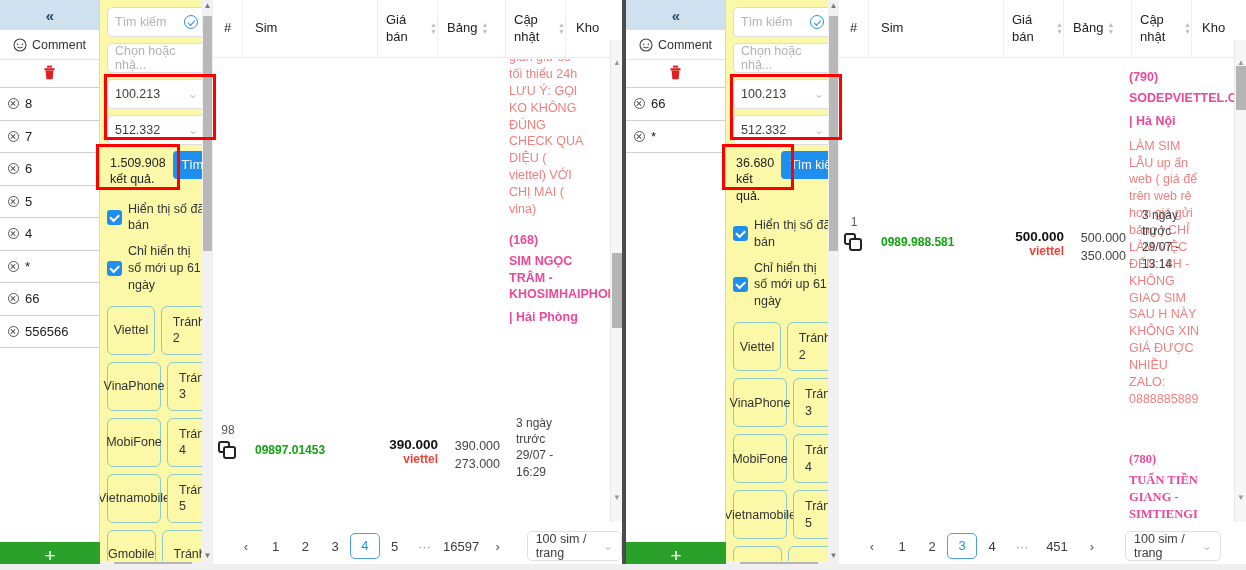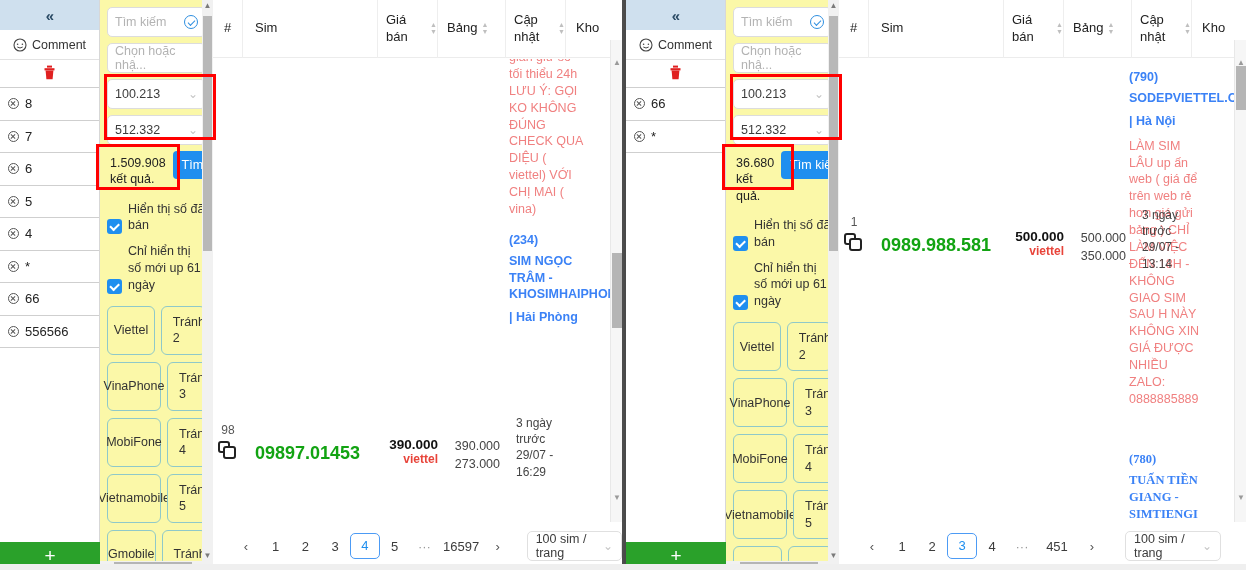--- a/index.html
+++ b/index.html
@@ -57,21 +57,21 @@
      border-left:1.4px solid #2f8fe0; border-bottom:1.4px solid #2f8fe0; transform:rotate(-45deg); }
 
   .redbox { position:absolute; border:3px solid #ff0000; pointer-events:none; }
 
   .result-row { display:flex; align-items:flex-start; gap:4px; margin-top:3px; }
   .result-count { background:#fbf8a8; font-size:12.5px; color:#222; line-height:1.3;
                   padding:4px 3px; }
   .btn-search { background:#1f8fef; color:#fff; border-radius:4px; font-size:12.5px;
                 padding:7px 9px; white-space:nowrap; }
 
-  .cb-row { display:flex; align-items:flex-end; gap:6px; margin-top:9px; }
+  .cb-row { display:flex; align-items:center; gap:6px; margin-top:9px; }
   .cb { width:15px; height:15px; border-radius:3px; background:#1f8fef; position:relative;
         flex:0 0 auto; }
   .cb::after { content:""; position:absolute; left:3.4px; top:4px; width:7px; height:3.6px;
         border-left:2px solid #fff; border-bottom:2px solid #fff; transform:rotate(-45deg); }
   .cb-label { font-size:12.5px; color:#333; line-height:1.35; }
 
   .net-grid { margin-top:12px; }
   .net-row { display:flex; gap:6px; margin-bottom:7px; }
   .net-box { background:#fbf8a8; border:1px solid #8fc9c9; border-radius:6px; height:49px;
              display:flex; align-items:center; justify-content:center; font-size:12.5px;
@@ -112,26 +112,26 @@
   .pg { width:30px; text-align:center; color:#3c3c3c; }
   .pg.arrow { color:#555; }
   .pg.active { border:1px solid #4c9bf5; border-radius:5px; color:#1f8fef; height:26px;
                line-height:24px; }
   .perpage { border:1px solid #e0e0e0; border-radius:5px; height:30px; display:flex;
              align-items:center; justify-content:space-between; padding:0 8px; font-size:12.5px;
              color:#3c3c3c; width:96px; }
 
   .bottombar { position:absolute; bottom:0; left:0; width:1246px; height:6px; background:#efefef; }
 
-  .sim { color:#12a312; font-weight:bold; font-size:18px; }
+  .sim { color:#12a312; font-weight:bold; font-size:12px; }
   .price-b { color:#111; font-weight:bold; font-size:13.5px; }
   .viettel { color:#e8443a; font-weight:bold; font-size:12px; }
   .price-n { color:#444; font-size:12.5px; }
   .when { color:#444; font-size:12px; line-height:1.35; }
-  .kho-link { color:#3b82f6; font-weight:bold; font-size:12.5px; line-height:1.35; }
+  .kho-link { color:#ec4899; font-weight:bold; font-size:12.5px; line-height:1.35; }
   .kho-note { color:#f08080; font-size:12.5px; line-height:1.35; }
   .btn-prepaid { background:#2b8ef0; color:#fff; font-size:13px; font-weight:bold;
                  padding:7px 11px; border-radius:5px; display:inline-block; }
   .copy-ico { width:20px; height:20px; position:relative; }
   .copy-ico i { position:absolute; border:2px solid #222; border-radius:3px; display:block; }
   .copy-ico i:first-child { left:0; top:0; width:12px; height:12px; }
   .copy-ico i:last-child { left:5px; top:5px; width:13px; height:13px; background:#fff; }
 </style>
 </head>
 <body>
@@ -296,21 +296,21 @@
         <div class="th" style="width:auto;flex:1;padding-left:10px;border-right:none;">
           <span class="lbl">Kho</span>
         </div>
       </div>
 
       <div class="tbody">
 
         <div style="position:absolute;left:296px;top:-10px;width:76px;">
           <div class="kho-note">gian giữ số tối thiểu 24h LƯU Ý: GỌI KO KHÔNG ĐÚNG CHECK QUA DIỆU ( viettel) VỚI CHỊ MAI ( vina)</div>
           <div style="margin-top:14px;">
-            <div class="kho-link">(234)</div>
+            <div class="kho-link">(168)</div>
             <div class="kho-link" style="margin-top:4px;">SIM NGỌC TRÂM - KHOSIMHAIPHONG.COM</div>
             <div class="kho-link" style="margin-top:6px;">| Hải Phòng</div>
           </div>
         </div>
 
         <div class="trow" style="position:absolute;top:356px;left:0;right:0;">
           <div class="cell" style="width:30px;text-align:center;padding-top:8px;">
             <div style="color:#555;font-size:12px;">98</div>
             <div class="copy-ico" style="margin:4px auto 0;">
                 <i></i>

